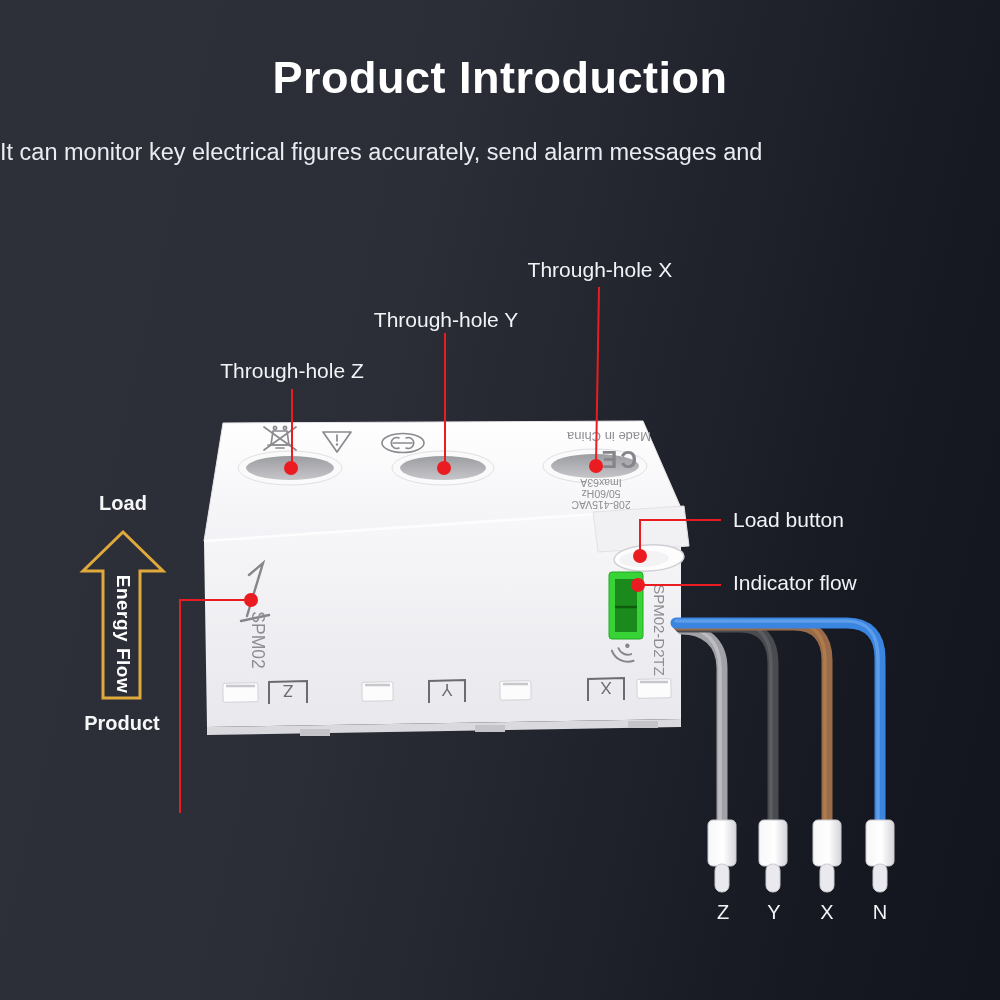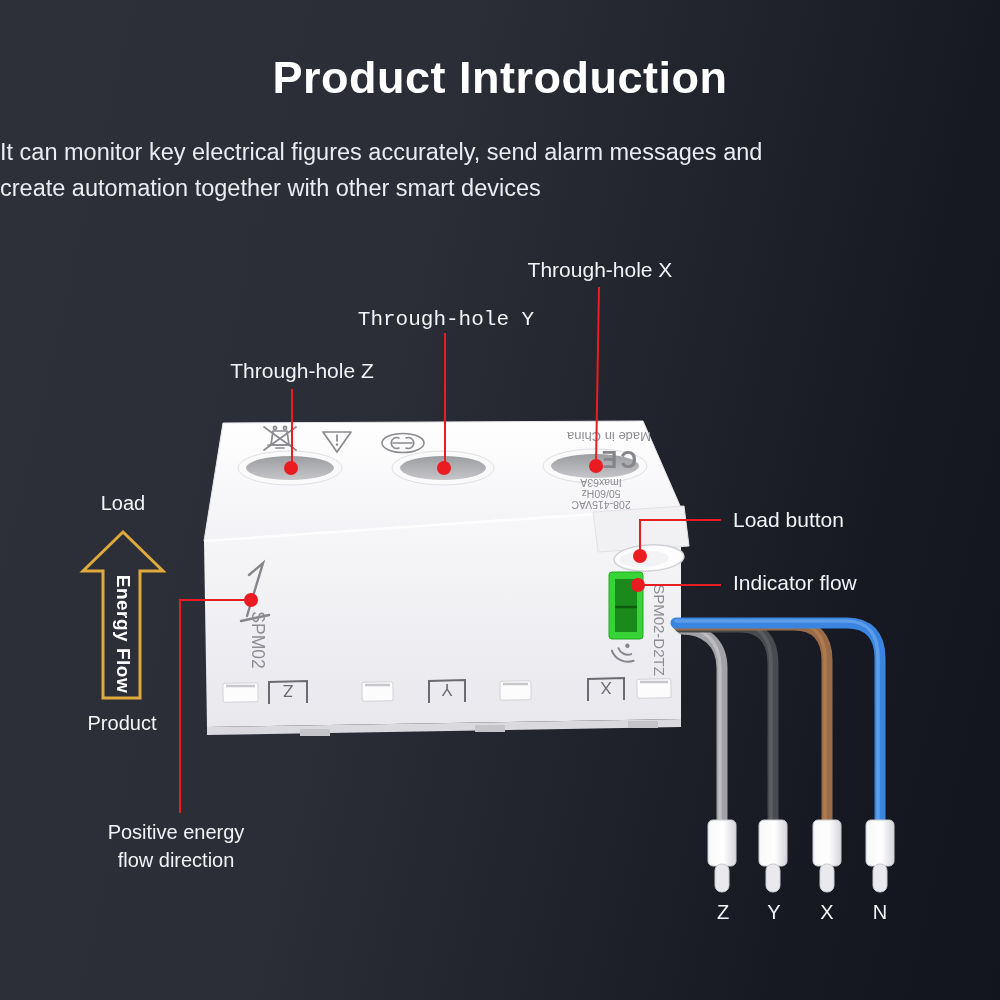--- a/index.html
+++ b/index.html
@@ -8,39 +8,38 @@
     background:linear-gradient(103deg,#2e3039 0%,#2b2d37 38%,#20222c 62%,#161922 82%,#12151d 100%);
     font-family:"Liberation Sans",sans-serif;
   }
   .stage svg{position:absolute;left:0;top:0;}
   .label{position:absolute;color:#f1f3f6;font-size:21px;white-space:nowrap;}
   .centered{transform:translateX(-50%);text-align:center;}
   .title{position:absolute;left:0;top:52px;width:1000px;text-align:center;
          color:#ffffff;font-size:45px;font-weight:700;letter-spacing:.5px;}
   .subtitle{position:absolute;left:0;top:134px;width:1000px;text-align:left;
             color:#e9ecf0;font-size:23.5px;line-height:36px;font-weight:400;}
-  .bold-label{font-weight:400;font-size:20px;color:#f5f6f8;}
+  .bold-label{font-weight:700;font-size:20px;color:#f5f6f8;}
   .energy-flow-text{
     position:absolute;left:42px;top:622px;width:160px;height:24px;
     text-align:center;color:#ffffff;font-size:19px;font-weight:700;
     transform:rotate(90deg);letter-spacing:.5px;
   }
   .pos-energy{position:absolute;left:56px;top:818px;width:240px;text-align:center;
               color:#f1f3f6;font-size:20px;line-height:28px;}
   .wire-label{position:absolute;top:901px;color:#f1f3f6;font-size:20px;transform:translateX(-50%);}
 </style>
 </head>
 <body>
 
 <div class="stage">
 
   <div class="title">Product Introduction</div>
   <div class="subtitle">
     <div>It can monitor key electrical figures accurately, send alarm messages and</div>
-    <div>create automation together with other smart devices</div>
   </div>
 
   <svg width="1000" height="1000" viewBox="0 0 1000 1000">
     <defs>
       <linearGradient id="gTop" x1="0" y1="0" x2="0" y2="1">
         <stop offset="0" stop-color="#ffffff"></stop>
           <stop offset="1" stop-color="#f2f2f6"></stop>
       </linearGradient>
       <linearGradient id="gFront" x1="0" y1="0" x2="0" y2="1">
         <stop offset="0" stop-color="#f8f8fa"></stop>
@@ -202,32 +201,28 @@
       <circle cx="291" cy="468" r="7"></circle>
       <circle cx="444" cy="468" r="7"></circle>
       <circle cx="596" cy="466" r="7"></circle>
       <circle cx="640" cy="556" r="7"></circle>
       <circle cx="638" cy="585" r="7"></circle>
       <circle cx="251" cy="600" r="7"></circle>
     </g>
   </svg>
 
   <div class="label centered" style="left:600px;top:258px;">Through-hole X</div>
-  <div class="label centered" style="left:446px;top:308px;font-family:Liberation Mono, monospace;">Through-hole Y</div>
-  <div class="label centered" style="left:302px;top:359px;">Through-hole Z</div>
+  <div class="label centered" style="left:446px;top:308px;">Through-hole Y</div>
+  <div class="label centered" style="left:292px;top:359px;">Through-hole Z</div>
   <div class="label" style="left:733px;top:508px;">Load button</div>
   <div class="label" style="left:733px;top:571px;">Indicator flow</div>
 
   <div class="label centered bold-label" style="left:123px;top:492px;">Load</div>
   <div class="energy-flow-text">Energy Flow</div>
   <div class="label centered bold-label" style="left:122px;top:712px;">Product</div>
 
-  <div class="pos-energy">
-    <div>Positive energy</div>
-    <div>flow direction</div>
-  </div>
 
   <div class="wire-label" style="left:723px;">Z</div>
   <div class="wire-label" style="left:774px;">Y</div>
   <div class="wire-label" style="left:827px;">X</div>
   <div class="wire-label" style="left:880px;">N</div>
 
 </div>
 
 </body></html>

